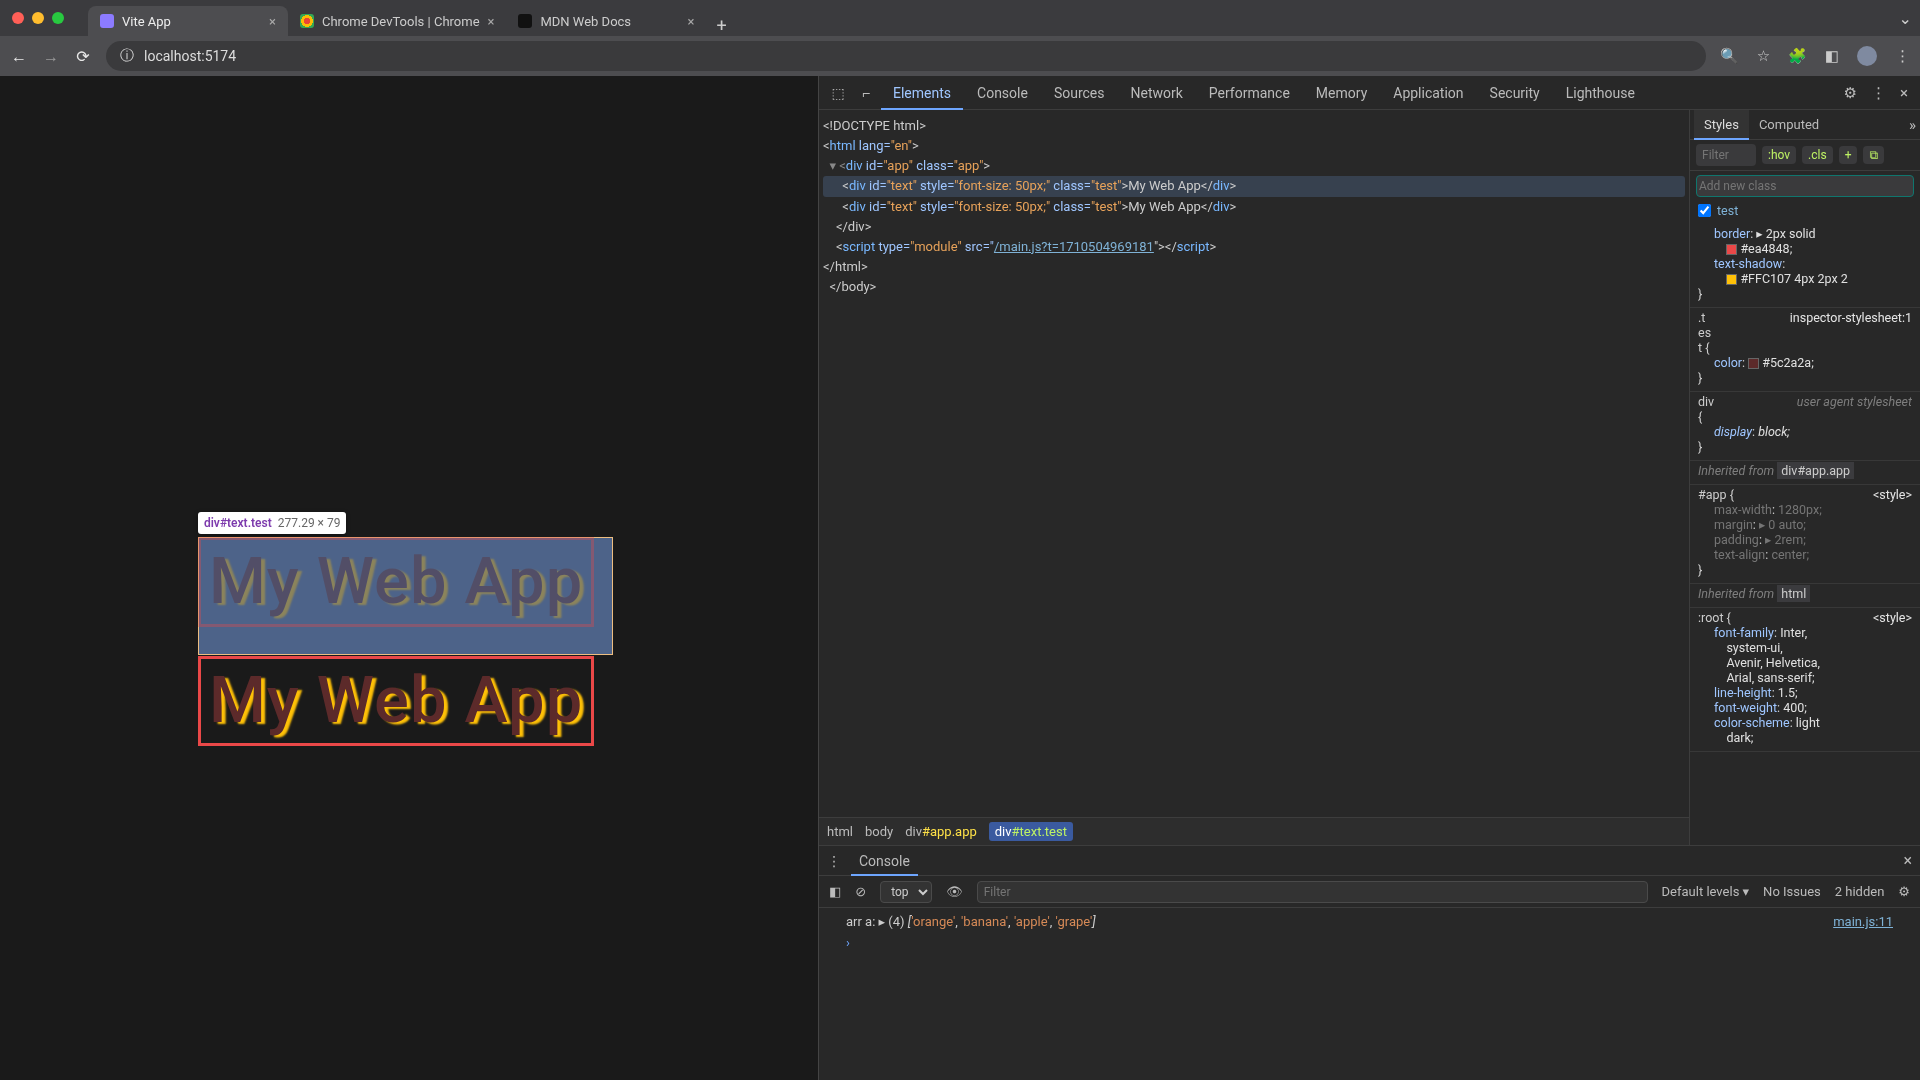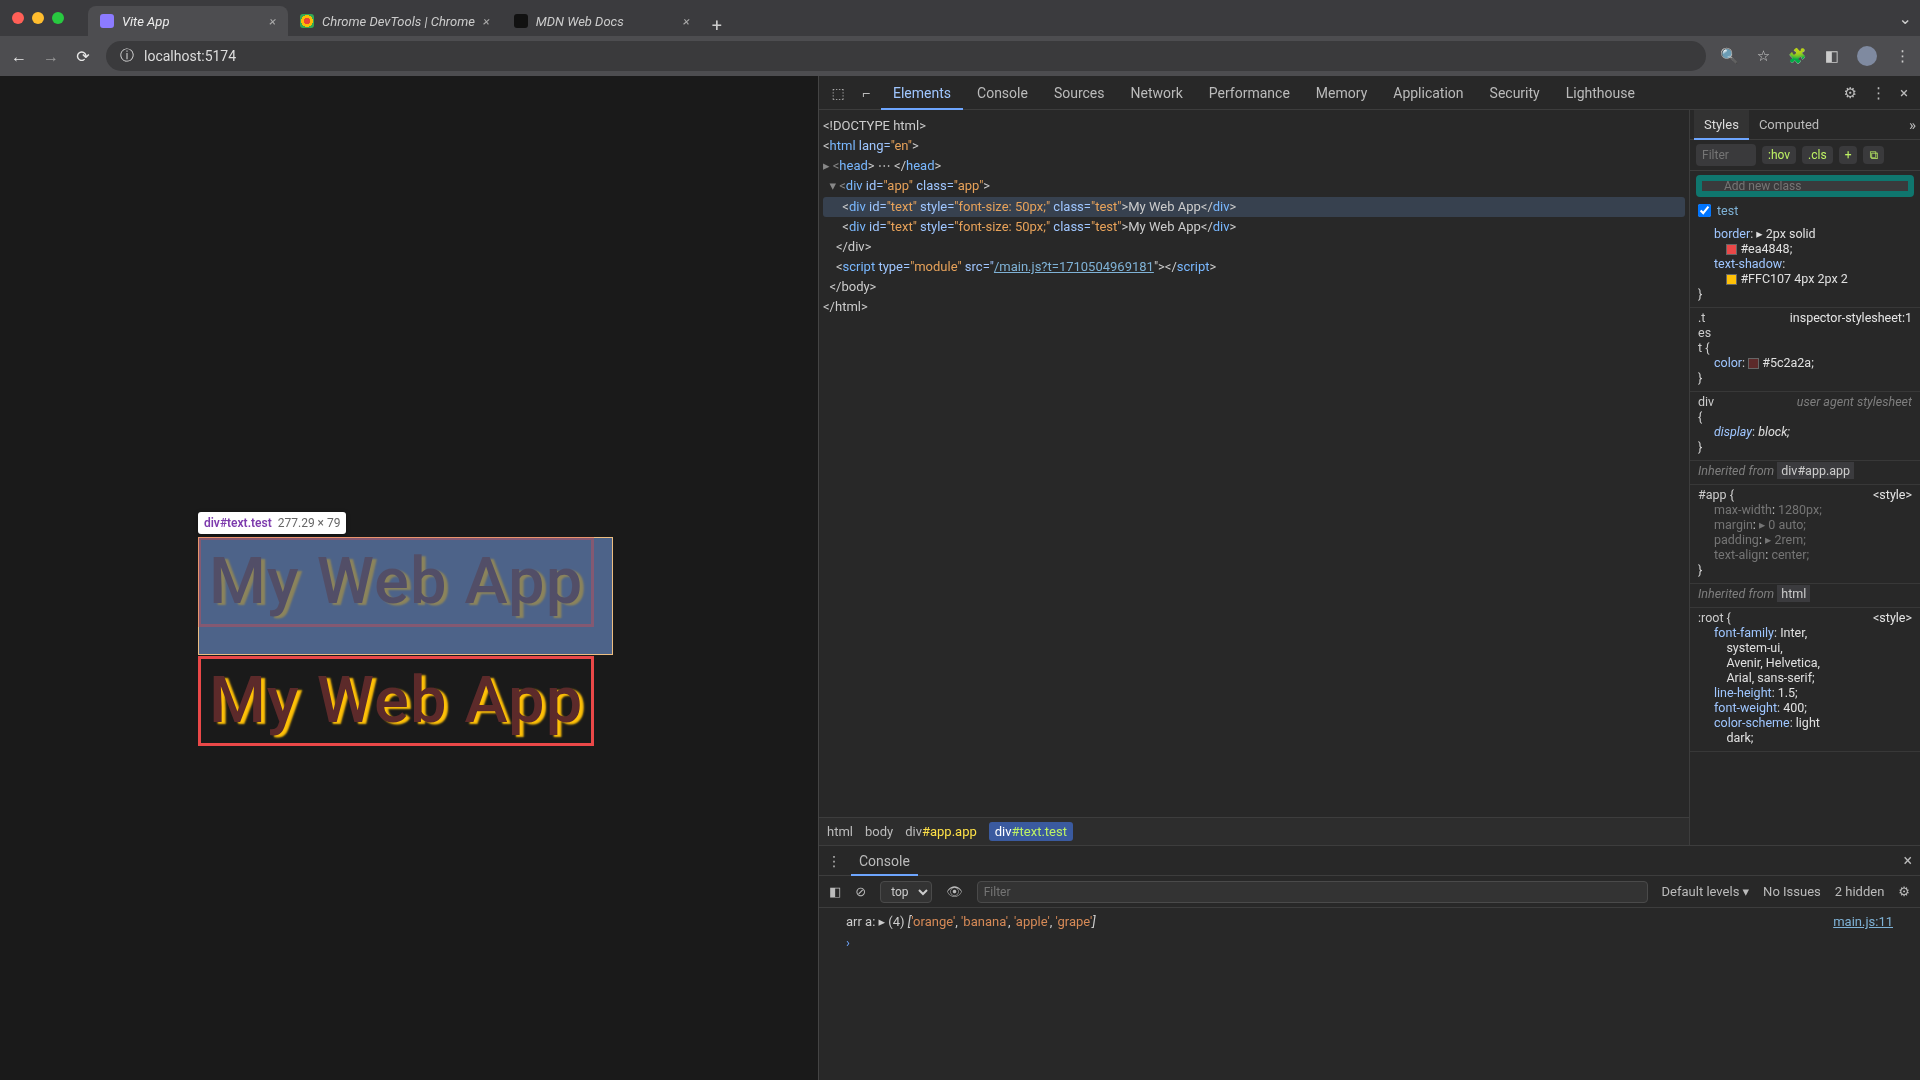--- a/index.html
+++ b/index.html
@@ -3,21 +3,21 @@
 <meta charset="utf-8">
 <style>
   * { margin: 0; padding: 0; box-sizing: border-box; font-family: -apple-system, BlinkMacSystemFont, "Segoe UI", Roboto, Helvetica, Arial, sans-serif; }
   body { width: 1920px; height: 1080px; background: #1f1f1f; overflow: hidden; }
 
   
   .chrome-top { background: #3b3b3e; height: 36px; display:flex; align-items:center; padding:0 8px; gap:10px;}
   .traffic { display:flex; gap:8px; padding-left:4px;}
   .dot { width:12px; height:12px; border-radius:50%; }
   .tabs { display:flex; height:100%; align-items:flex-end; gap:0; margin-left:14px;}
-  .tab { display:flex; align-items:center; gap:8px; padding:0 12px; height:30px; font-size:13px; color:#ccc; position:relative; min-width:200px; border-radius:8px 8px 0 0;font-style:italic; }
+  .tab { display:flex; align-items:center; gap:8px; padding:0 12px; height:30px; font-size:13px; color:#ccc; position:relative; min-width:200px; border-radius:8px 8px 0 0; }
   .tab.active { background:#4d4d50; color:#eee;}
   .tab .x { margin-left:auto; font-size:13px; color:#aaa;}
   .tab .fav { width:14px; height:14px; border-radius:3px; }
   .newtab { color:#ccc; font-size:18px; padding:0 10px;}
   .chrome-toolbar { background:#4d4d50; height:40px; display:flex; align-items:center; padding:0 10px; gap:14px; color:#ccc;}
   .nav-ic { width:18px; font-size:16px; color:#9a9a9a; text-align:center;}
   .nav-ic.enabled { color:#e8e8e8;}
   .addr { flex:1; background:#3a3a3c; border-radius:20px; height:30px; display:flex; align-items:center; padding:0 14px; gap:10px; font-size:14px; color:#ddd;}
   .tb-right { display:flex; gap:18px; font-size:15px; color:#ccc; align-items:center;}
   .avatar-circle{width:20px;height:20px;border-radius:50%;background:#7f8aa0;}
@@ -61,21 +61,21 @@
   
   .styles-pane { width:230px; display:flex; flex-direction:column; font-family:Menlo, Consolas, monospace; font-size:12.5px; color:#ccc; overflow:auto;}
   .styles-tabs { display:flex; height:30px; border-bottom:1px solid #3d3d3d; align-items:center; padding:0 4px;}
   .styles-tabs .stab { padding:0 10px; height:30px; line-height:30px; font-size:13px; color:#bbb;}
   .styles-tabs .stab.active { background:#333; border-bottom:2px solid #6ea6ff; color:#ddd;}
   .styles-tabs .more { margin-left:auto; font-size:15px; color:#bbb;}
   .styles-toolbar { display:flex; gap:6px; padding:4px 6px; align-items:center; border-bottom:1px solid #3d3d3d;}
   .styles-toolbar input { background:#3a3a3c; border:none; height:22px; border-radius:4px; color:#ddd; padding:0 6px; width:60px; font-size:12px;}
   .pill { background:#3a3a3c; border-radius:4px; padding:2px 6px; font-size:12px; color:#bef264;}
   .add-class { margin:4px 6px; }
-  .add-class input { width:100%; background:#3a3a3c; border:6px solid #0f766e; height:22px; border-radius:4px; color:#ddd; padding:0 22px; font-size:12px;}
+  .add-class input { width:100%; background:#3a3a3c; border:1px solid #0f766e; height:22px; border-radius:4px; color:#ddd; padding:0 2px; font-size:12px;}
   .class-chk { display:flex; align-items:center; gap:6px; padding:2px 8px 6px; color:#7fb2d6;}
   .rule-block { padding:2px 8px 6px; border-bottom:1px solid #383838;}
   .rule-head { display:flex; justify-content:space-between;}
   .ghost { color:#7e7e7e; font-style:italic;}
   .prop { padding-left:16px;}
   .prop .p { color:#9fc6ff;text-align:center;}
   .prop .v { color:#e0e0e0;}
   .swatch { display:inline-block; width:11px; height:11px; border:1px solid #666; vertical-align:middle; margin-right:3px;}
   .inactive .p, .inactive .v { color:#757575;}
   .style-src { color:#e5e5e5; }
@@ -179,28 +179,27 @@
         <span>×</span>
       </div>
     </div>
 
     <div class="dt-body">
 
       <div class="elements-pane">
         <div class="dom-tree">
 <div class="ln"><span>&lt;!DOCTYPE html&gt;</span></div>
 <div class="ln"><span>&lt;</span><span class="tag">html</span><span class="attr"> lang=</span><span class="val">"en"</span><span>&gt;</span></div>
-<div class="ln"><span class="arrow">▸ &lt;</span><span class="tag">head</span><span>&gt; </span><span>⋯</span><span> &lt;/</span><span class="tag">head</span><span>&gt;</span></div>
 <div class="ln"><span class="arrow">  ▾ &lt;</span><span class="tag">div</span><span class="attr"> id=</span><span class="val">"app"</span><span class="attr"> class=</span><span class="val">"app"</span><span>&gt;</span></div>
 <div class="ln sel-line"><span>      &lt;</span><span class="tag">div</span><span class="attr"> id=</span><span class="val">"text"</span><span class="attr"> style=</span><span class="val">"font-size: 50px;"</span><span class="attr"> class=</span><span class="val">"test"</span><span>&gt;</span><span>My Web App</span><span>&lt;/</span><span class="tag">div</span><span>&gt;</span></div>
 <div class="ln"><span>      &lt;</span><span class="tag">div</span><span class="attr"> id=</span><span class="val">"text"</span><span class="attr"> style=</span><span class="val">"font-size: 50px;"</span><span class="attr"> class=</span><span class="val">"test"</span><span>&gt;</span><span>My Web App</span><span>&lt;/</span><span class="tag">div</span><span>&gt;</span></div>
 <div class="ln"><span>    &lt;/div&gt;</span></div>
 <div class="ln"><span>    &lt;</span><span class="tag">script</span><span class="attr"> type=</span><span class="val">"module"</span><span class="attr"> src="</span><span class="link">/main.js?t=1710504969181</span><span>"&gt;&lt;/</span><span class="tag">script</span><span>&gt;</span></div>
+<div class="ln"><span>&lt;/html&gt;</span></div>
 <div class="ln"><span>  &lt;/body&gt;</span></div>
-<div class="ln"><span>&lt;/html&gt;</span></div>
         </div>
         <div class="breadcrumbs">
           <span class="crumb">html</span>
           <span class="crumb">body</span>
           <span class="crumb">div<span class="idc">#app.app</span></span>
           <span class="crumb active">div<span style="color:#bef264">#text.test</span></span>
         </div>
       </div>
 
       <div class="styles-pane">

